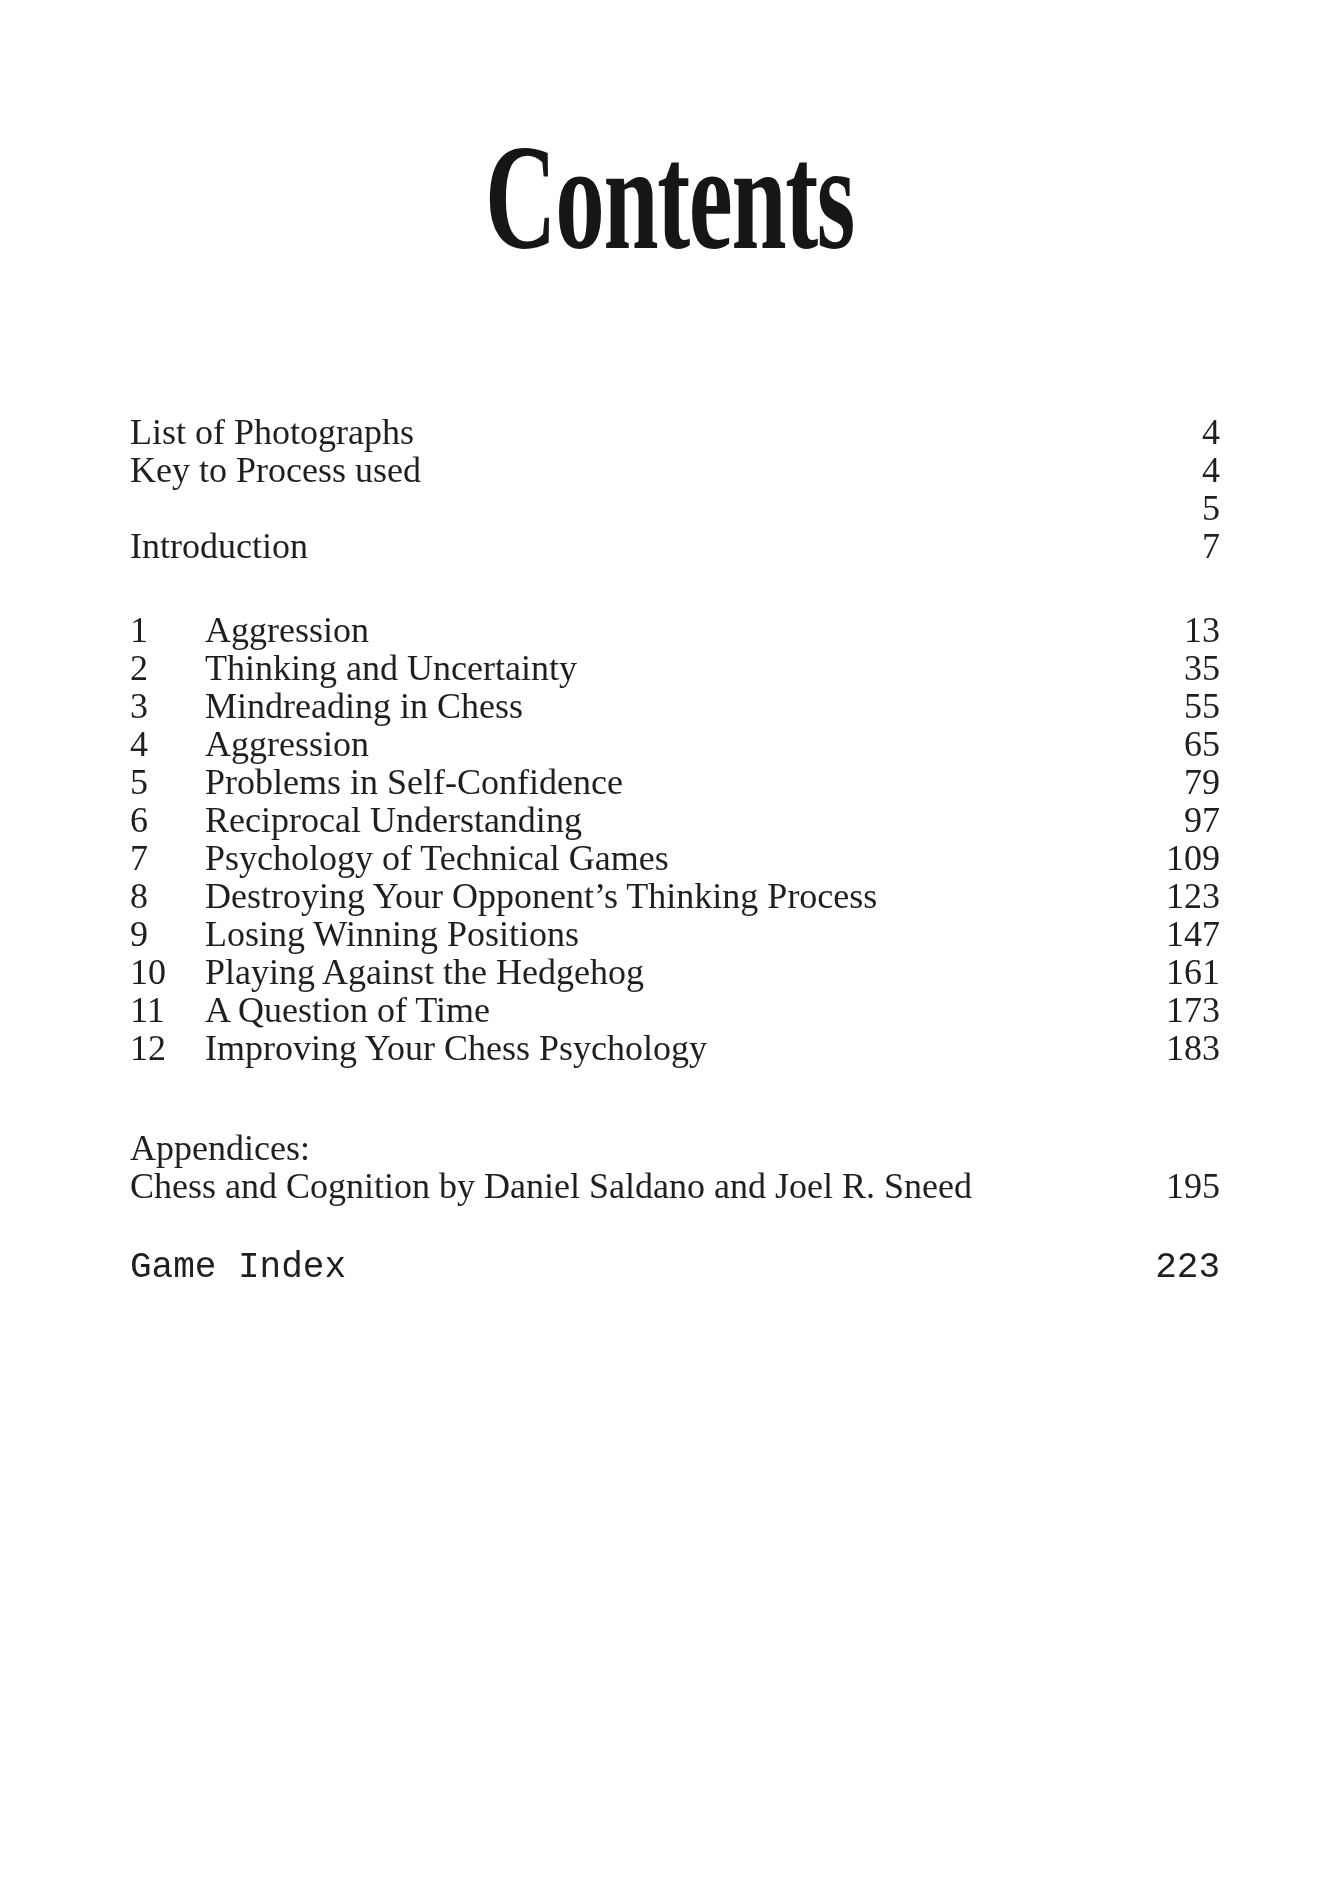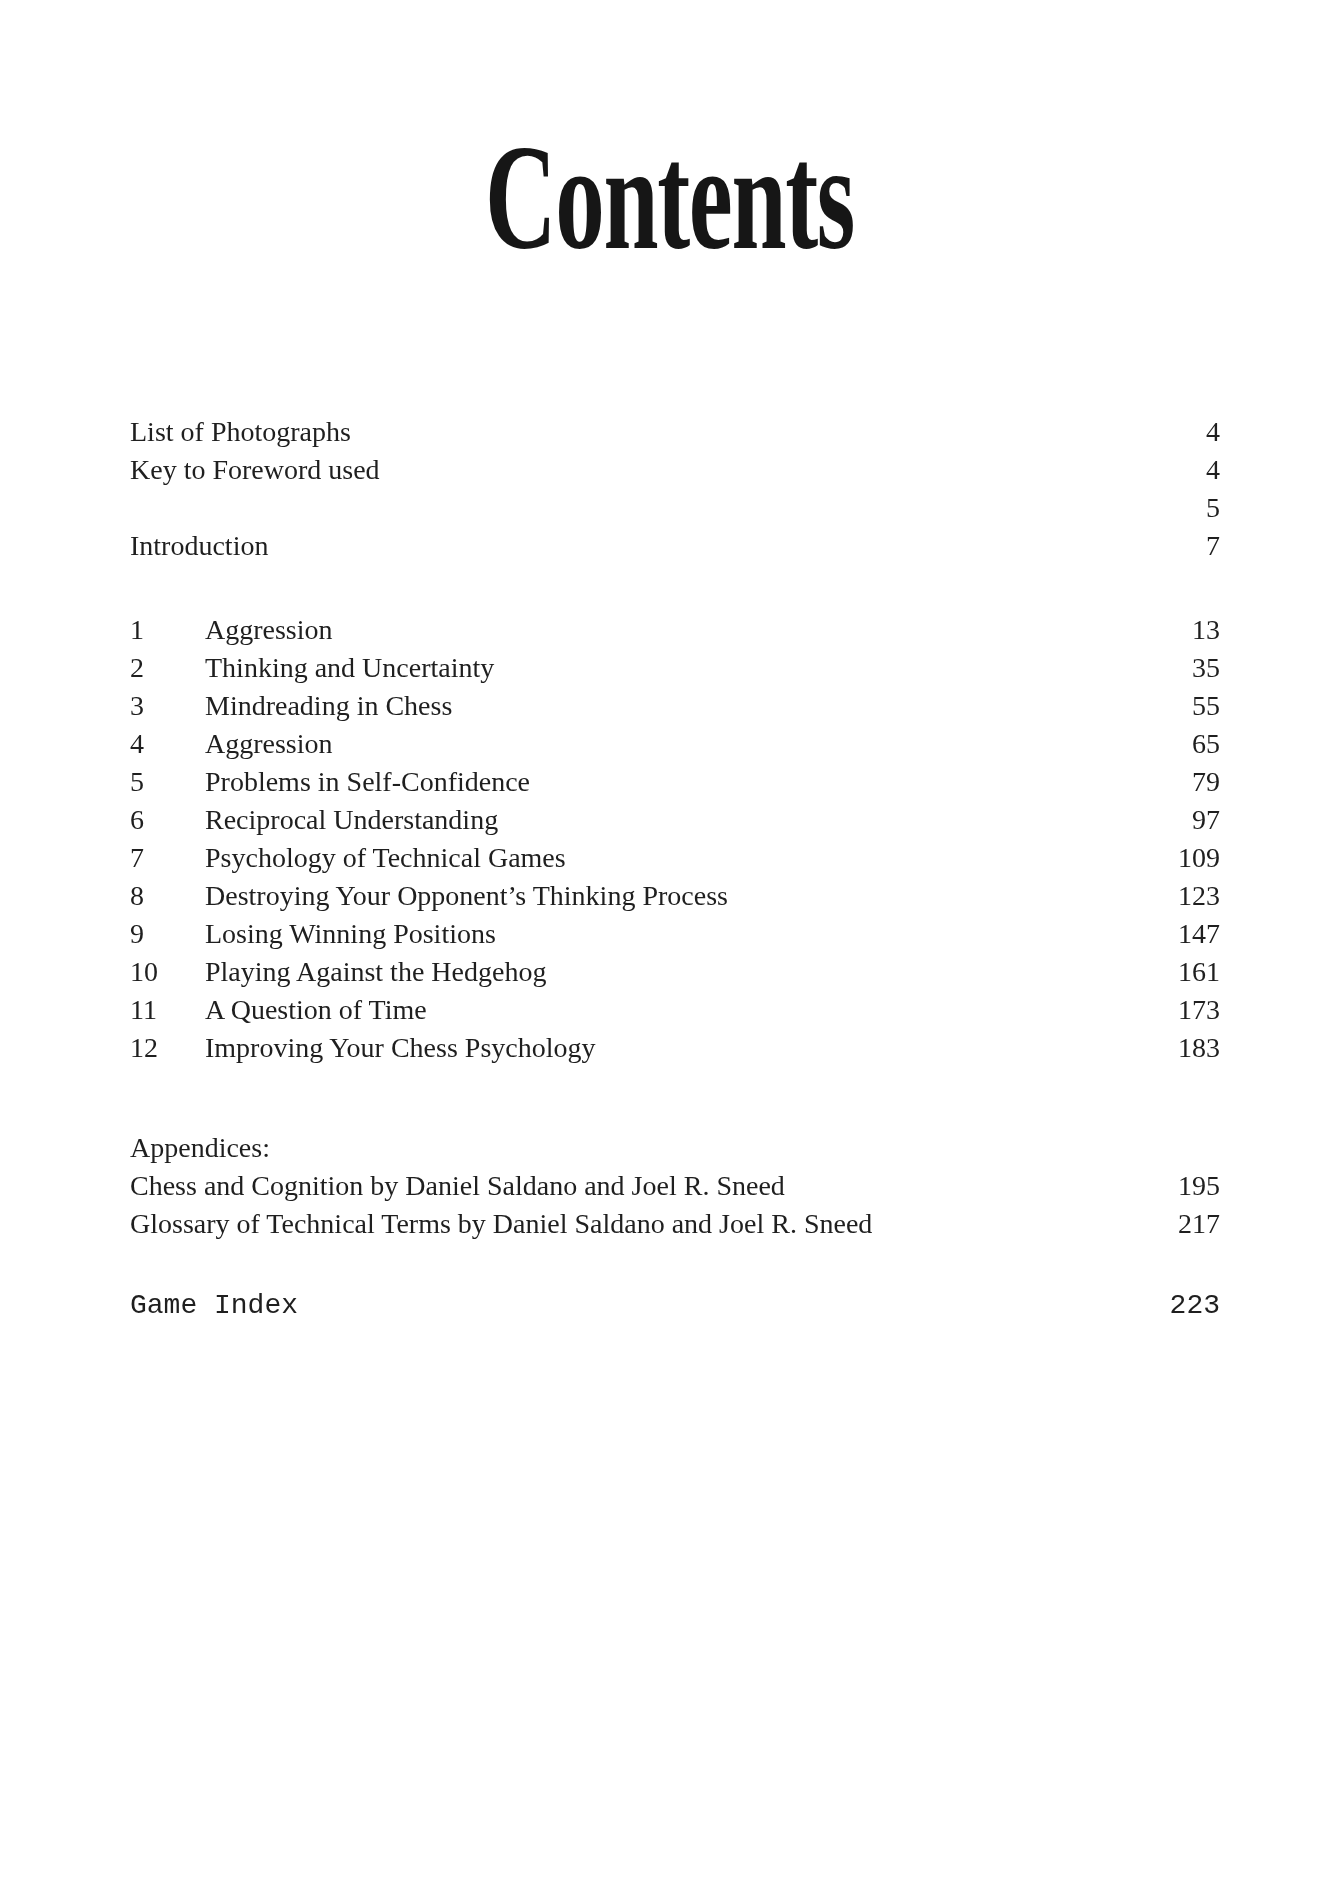--- a/index.html
+++ b/index.html
@@ -32,21 +32,21 @@
     transform: scaleX(0.66);
     transform-origin: center top;
     letter-spacing: -2px;
     white-space: nowrap;
   }
   .toc {
     position: absolute;
     left: 130px;
     top: 413px;
     width: 1090px;
-    font-size: 28px;
+    font-size: 36px;
     line-height: 38px;
   }
   .toc-row {
     display: flex;
     align-items: baseline;
   }
   .toc-row .label {
     flex: 0 0 auto;
   }
   .toc-row .chapter-num {
@@ -74,21 +74,21 @@
 
   <div class="toc">
 
     <div class="section-front">
       <div class="toc-row">
         <span class="label">List of Photographs</span>
         <span class="fill"></span>
         <span class="pagenum">4</span>
       </div>
       <div class="toc-row">
-        <span class="label">Key to Foreword used</span>
+        <span class="label">Key to Process used</span>
         <span class="fill"></span>
         <span class="pagenum">4</span>
       </div>
       <div class="toc-row">
         <span class="fill"></span>
         <span class="pagenum">5</span>
       </div>
       <div class="toc-row">
         <span class="label">Introduction</span>
         <span class="fill"></span>
@@ -173,25 +173,20 @@
 
     <div class="section-appendices">
       <div class="toc-row">
         <span class="label">Appendices:</span>
       </div>
       <div class="toc-row">
         <span class="label">Chess and Cognition by Daniel Saldano and Joel R. Sneed</span>
         <span class="fill"></span>
         <span class="pagenum">195</span>
       </div>
-      <div class="toc-row">
-        <span class="label">Glossary of Technical Terms by Daniel Saldano and Joel R. Sneed</span>
-        <span class="fill"></span>
-        <span class="pagenum">217</span>
-      </div>
     </div>
 
     <div class="section-back">
       <div class="toc-row">
         <span class="label">Game Index</span>
         <span class="fill"></span>
         <span class="pagenum">223</span>
       </div>
     </div>
 

